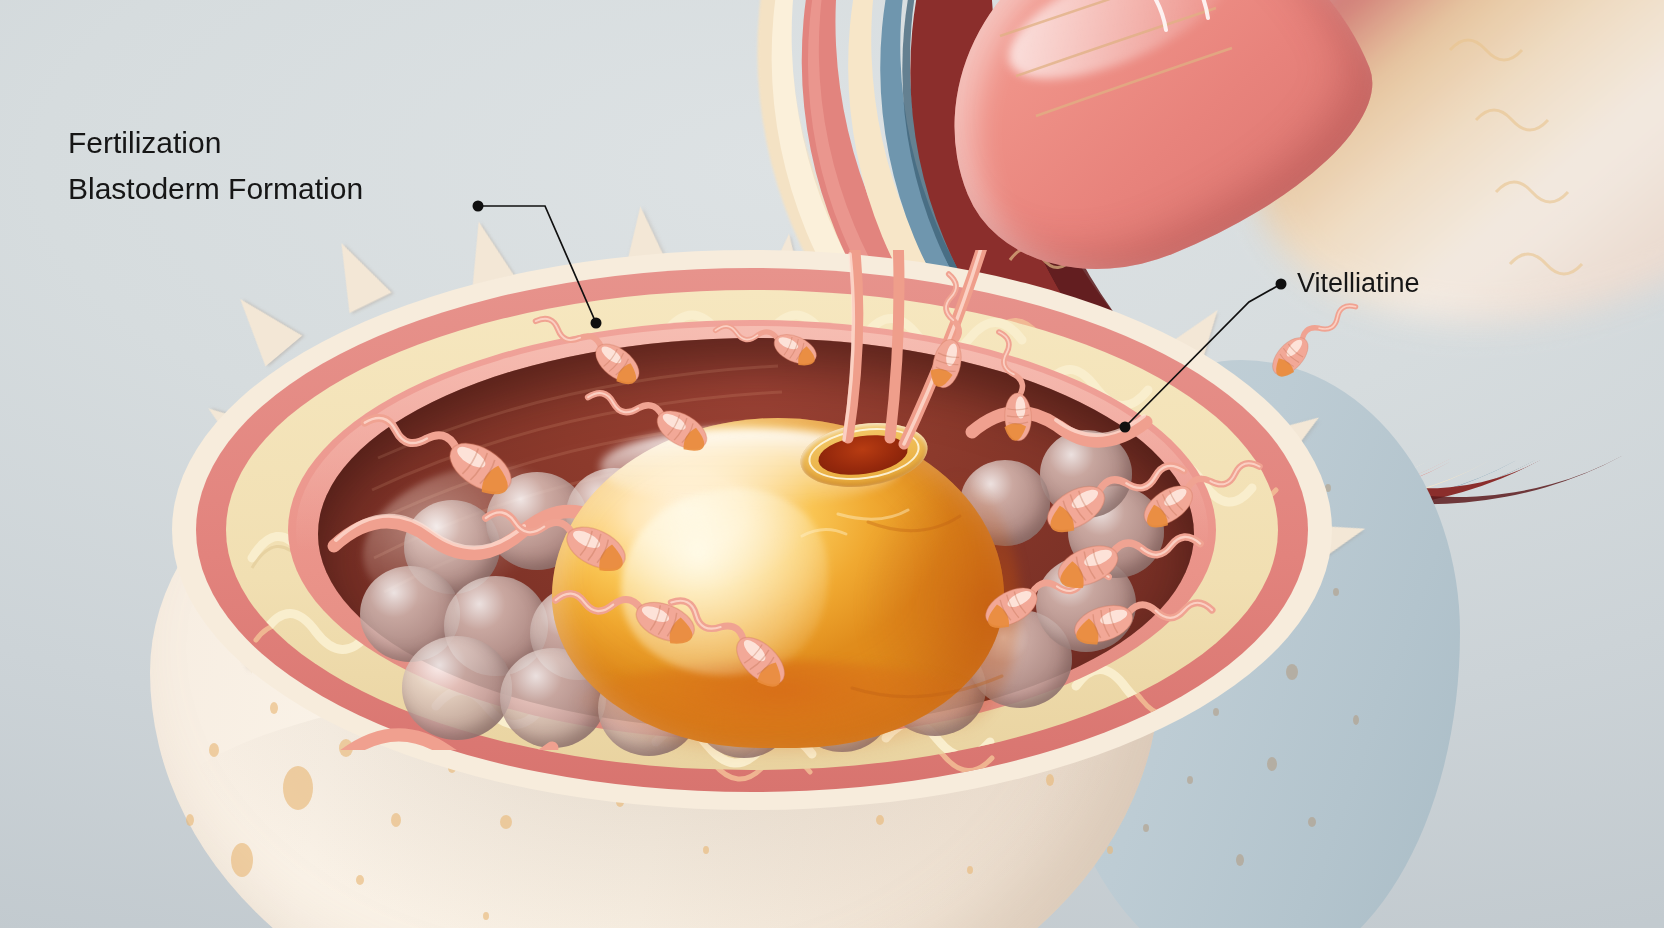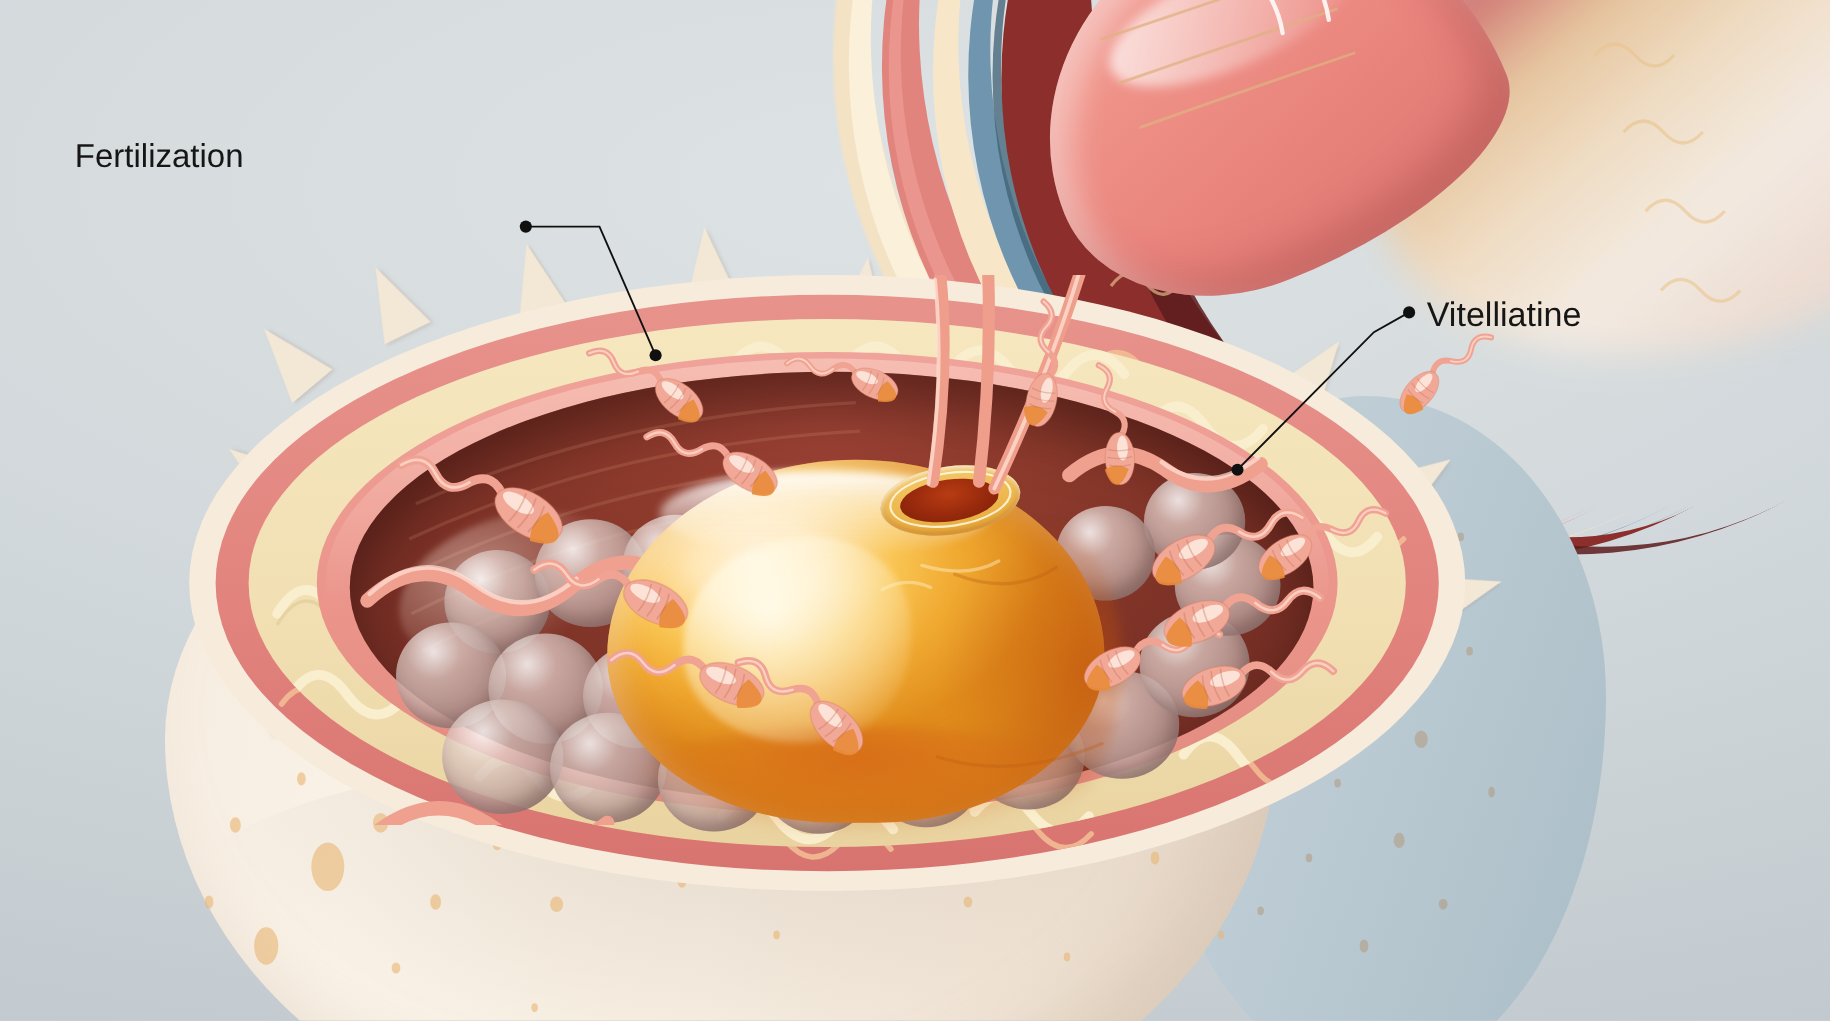--- a/index.html
+++ b/index.html
@@ -139,21 +139,21 @@
 
   
   .sperm{position:absolute;}
   .sperm svg{display:block;overflow:visible;}
 
   
   .txt{position:absolute;color:#161616;white-space:nowrap;}
   #t-title{left:68px;top:58px;font-size:40px;font-weight:600;letter-spacing:.2px;}
   #t-sub1 {left:68px;top:126px;font-size:30px;font-weight:400;}
   #t-sub2 {left:68px;top:172px;font-size:30px;font-weight:400;}
-  #t-vit  {left:1297px;top:268px;font-size:31px;font-weight:400;}
+  #t-vit  {left:1297px;top:268px;font-size:27px;font-weight:400;}
   .leader{position:absolute;left:0;top:0;width:1664px;height:928px;pointer-events:none;}
   .leader path{fill:none;stroke:#101010;stroke-width:1.7;}
   .leader circle{fill:#101010;}
 </style>
 </head>
 <body>
 
 <div id="stage">
 
   <div class="art">
@@ -643,15 +643,16 @@
   <svg class="leader" id="leader-layer">
       <path d="M478,206 L545,206 L596,323"></path>
       <circle cx="478" cy="206" r="5.5"></circle>
       <circle cx="596" cy="323" r="5.5"></circle>
       <path d="M1281,284 L1249,302 L1125,427"></path>
       <circle cx="1281" cy="284" r="5.5"></circle>
       <circle cx="1125" cy="427" r="5.5"></circle>
     </svg>
 
   <div class="txt" id="t-sub1">Fertilization</div>
+  <div class="txt" id="t-sub2">Blastoderm Formation</div>
   <div class="txt" id="t-vit">Vitelliatine</div>
 
 </div>
 
 </body></html>

